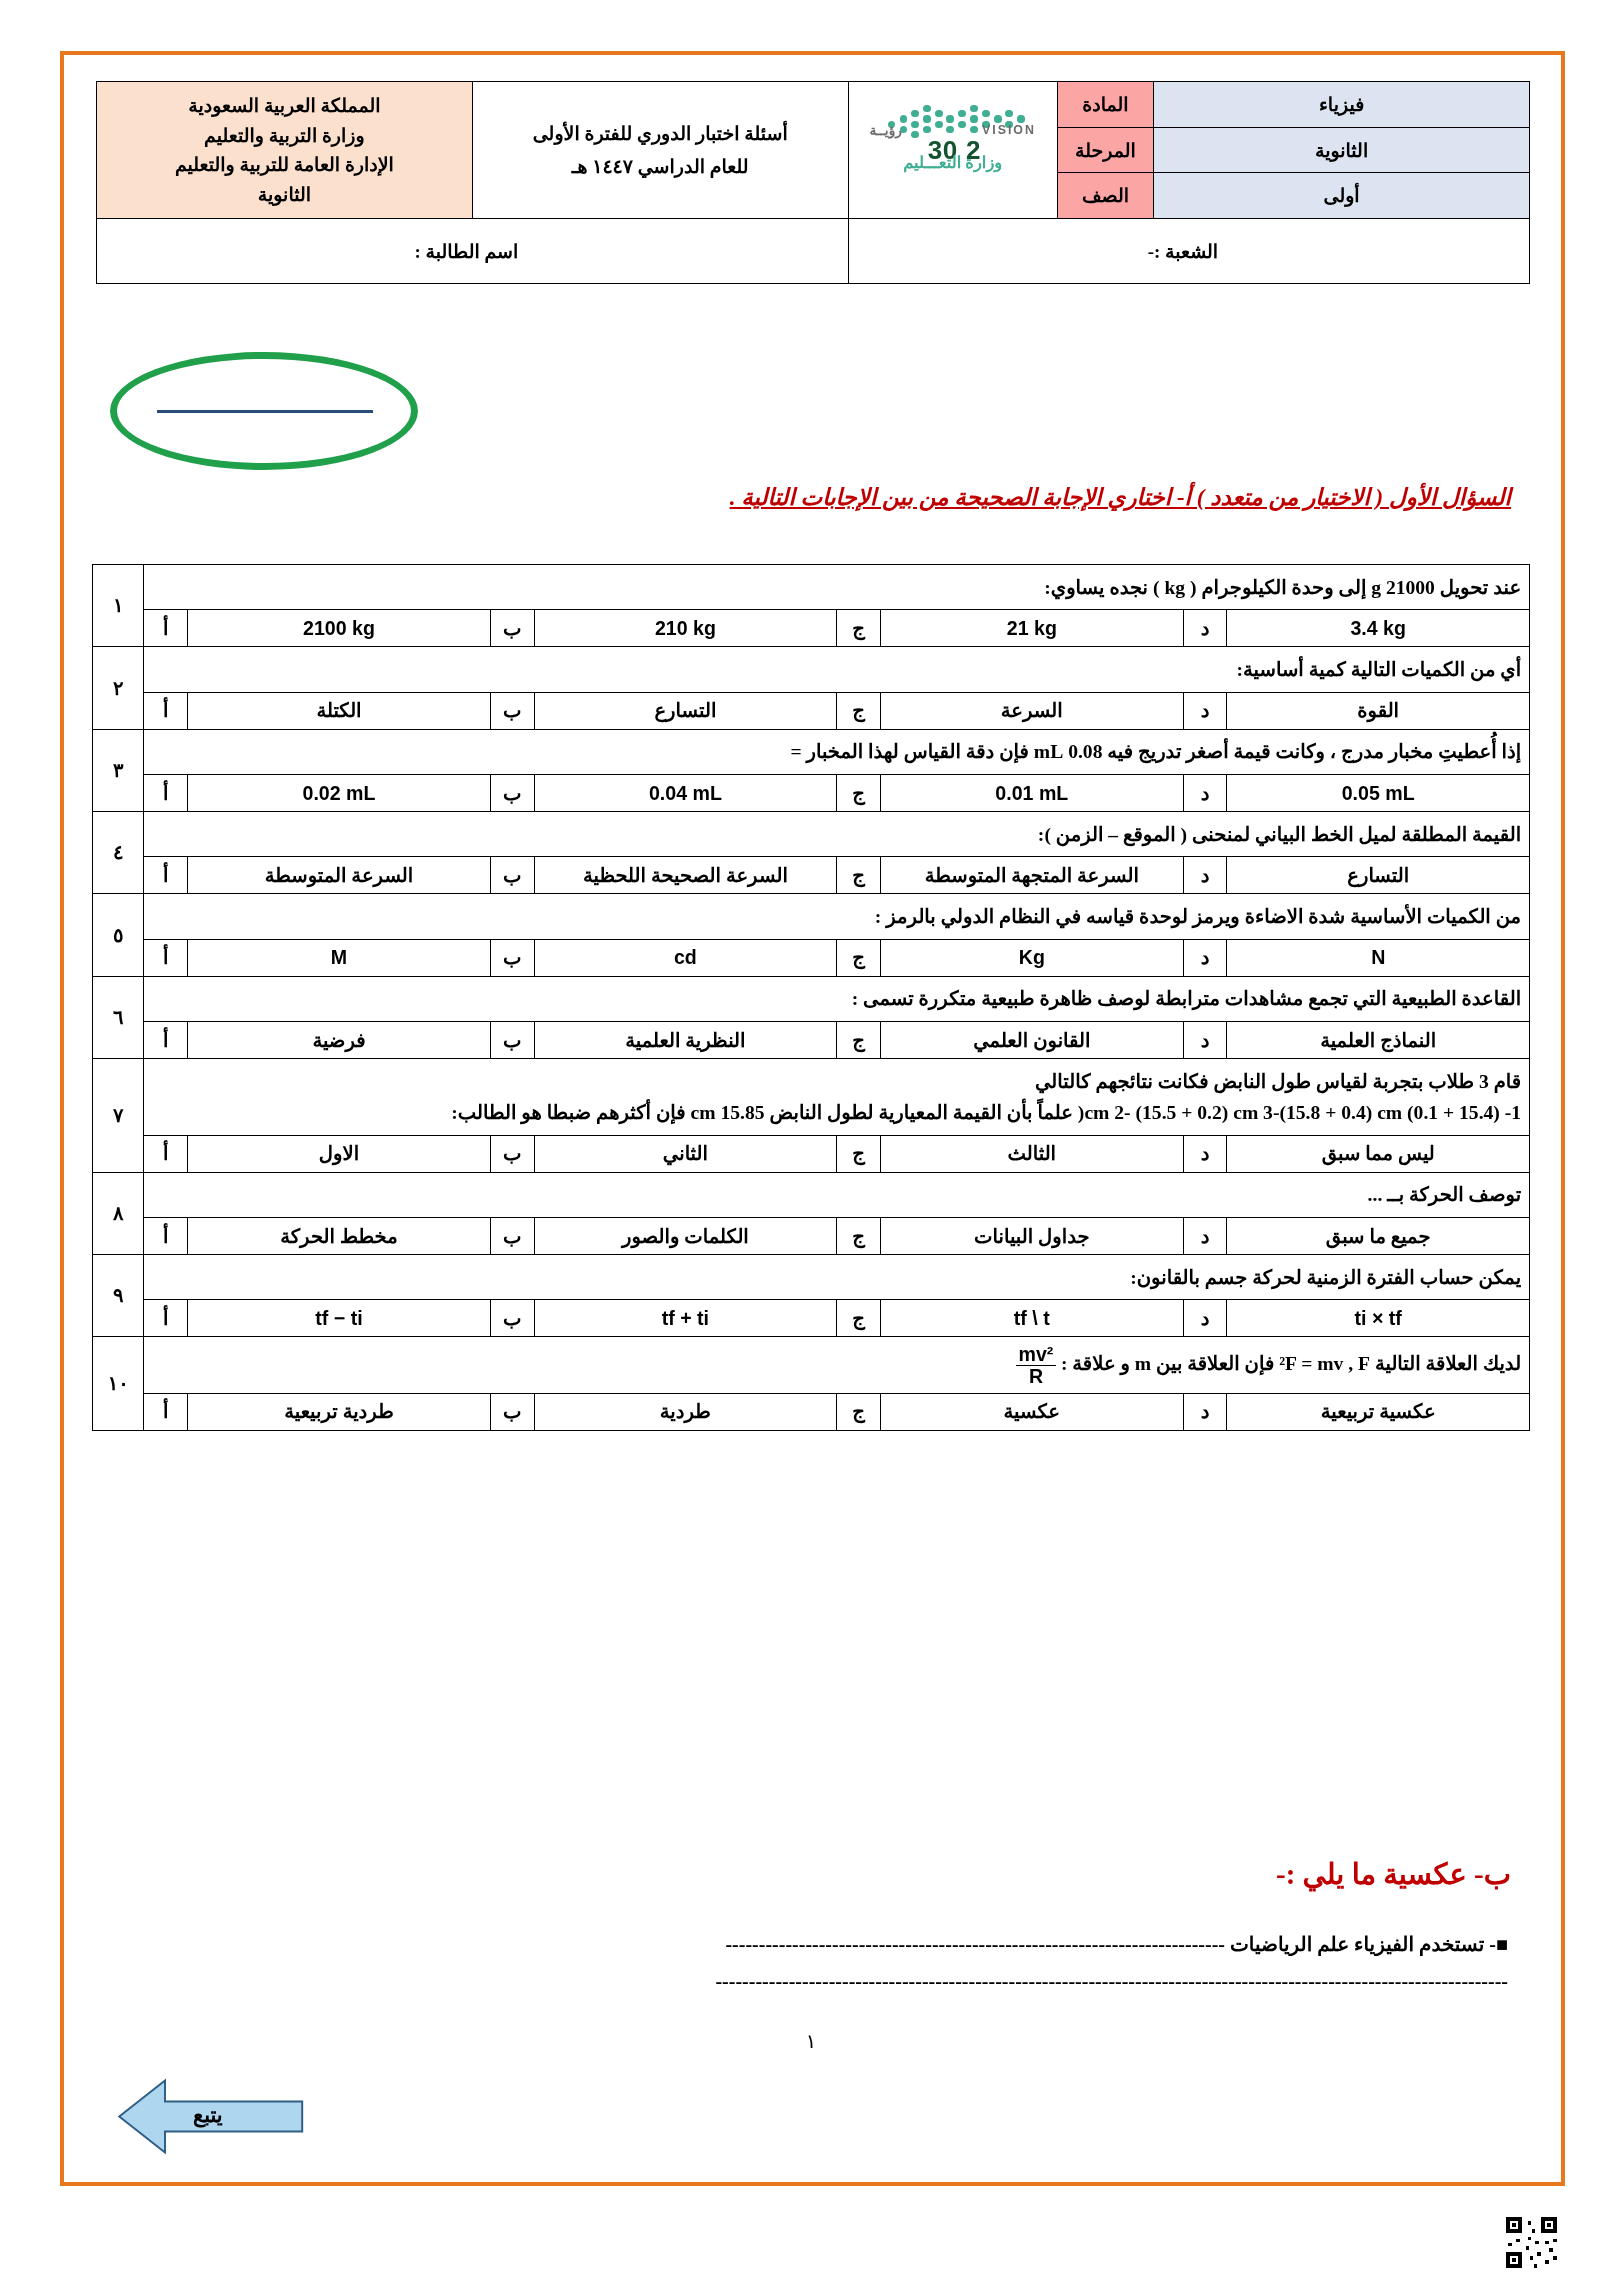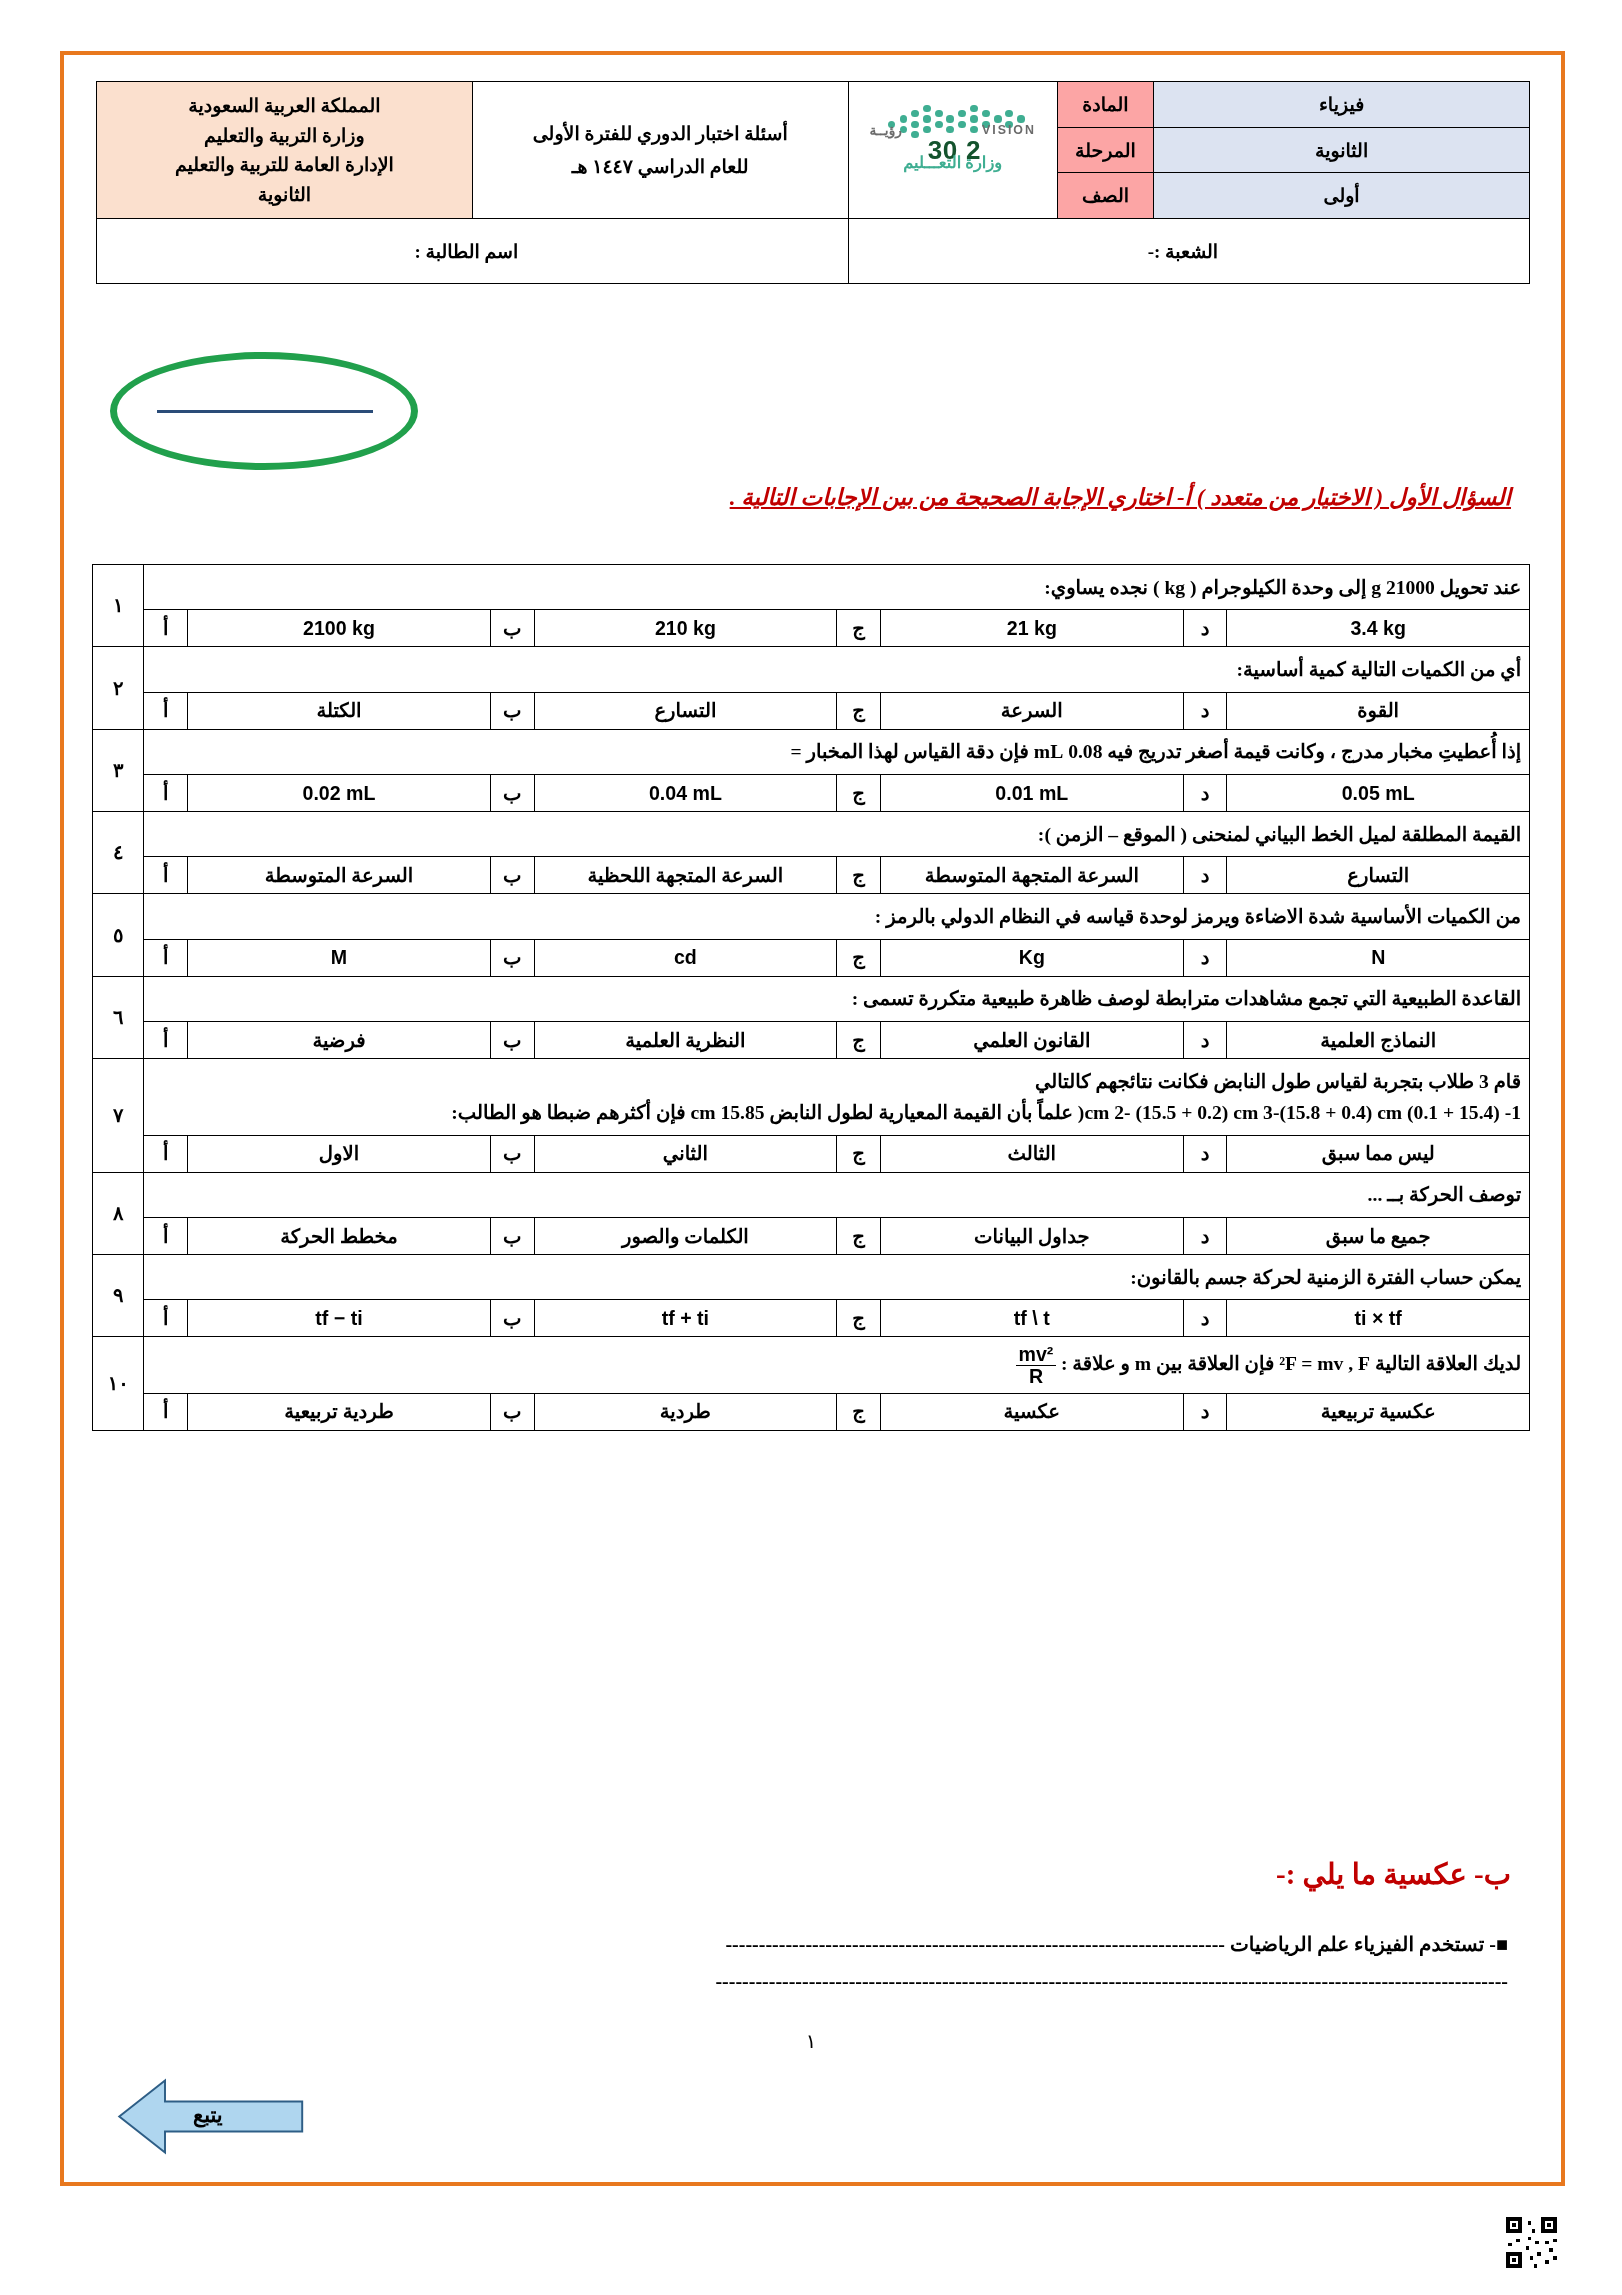--- a/index.html
+++ b/index.html
@@ -460,21 +460,21 @@
 
       <tr>
         <td class="qtext" colspan="8">القيمة المطلقة لميل الخط البياني لمنحنى ( الموقع – الزمن ):</td>
         <td class="qnum" rowspan="2">٤</td>
       </tr>
       <tr>
         <td class="optval">التسارع</td>
         <td class="optlabel">د</td>
         <td class="optval">السرعة المتجهة المتوسطة</td>
         <td class="optlabel">ج</td>
-        <td class="optval">السرعة المتجهة اللحظية</td>
+        <td class="optval">السرعة الصحيحة اللحظية</td>
         <td class="optlabel">ب</td>
         <td class="optval">السرعة المتوسطة</td>
         <td class="optlabel">أ</td>
       </tr>
 
       <tr>
         <td class="qtext" colspan="8">من الكميات الأساسية شدة الاضاءة ويرمز لوحدة قياسه في النظام الدولي بالرمز :</td>
         <td class="qnum" rowspan="2">٥</td>
       </tr>
       <tr>

